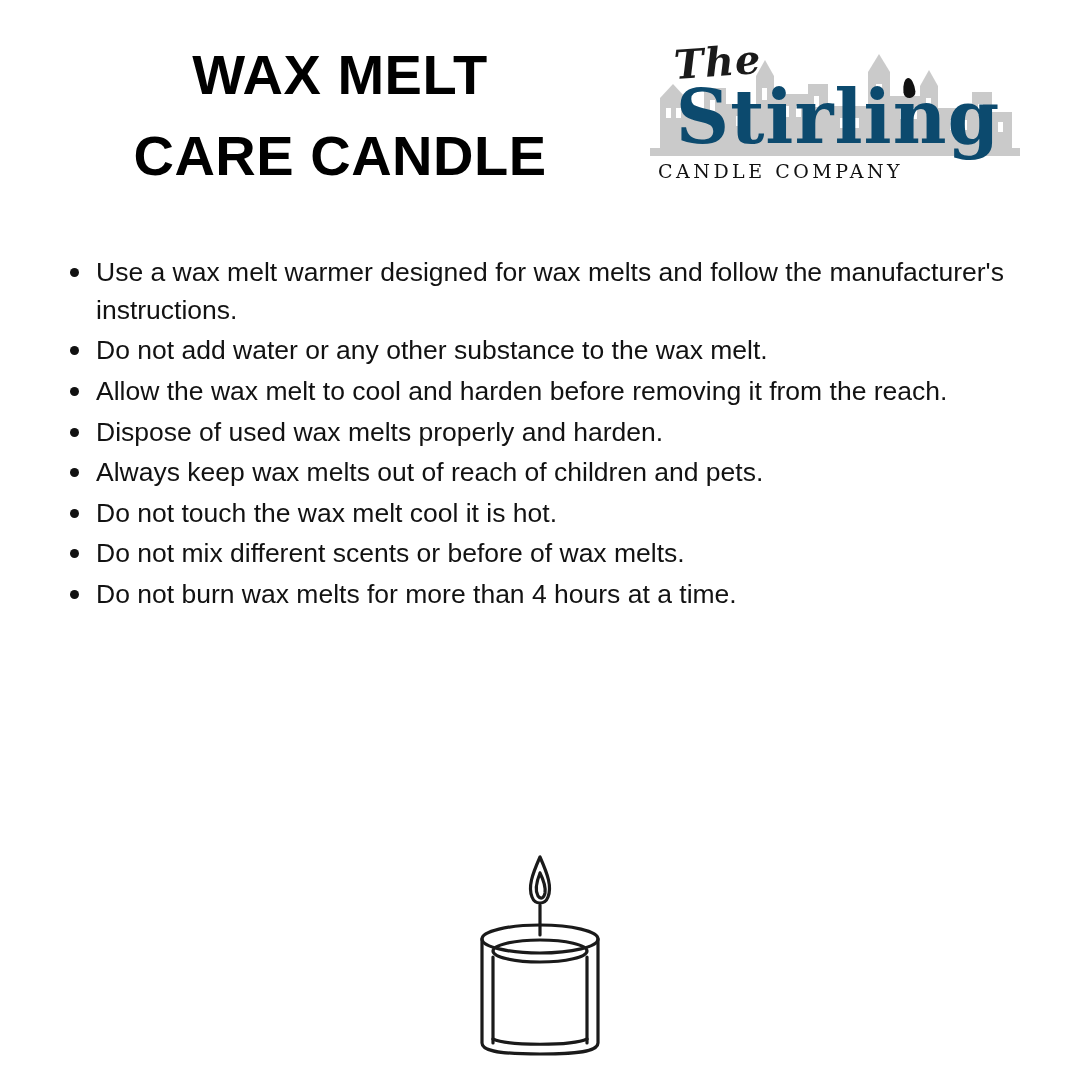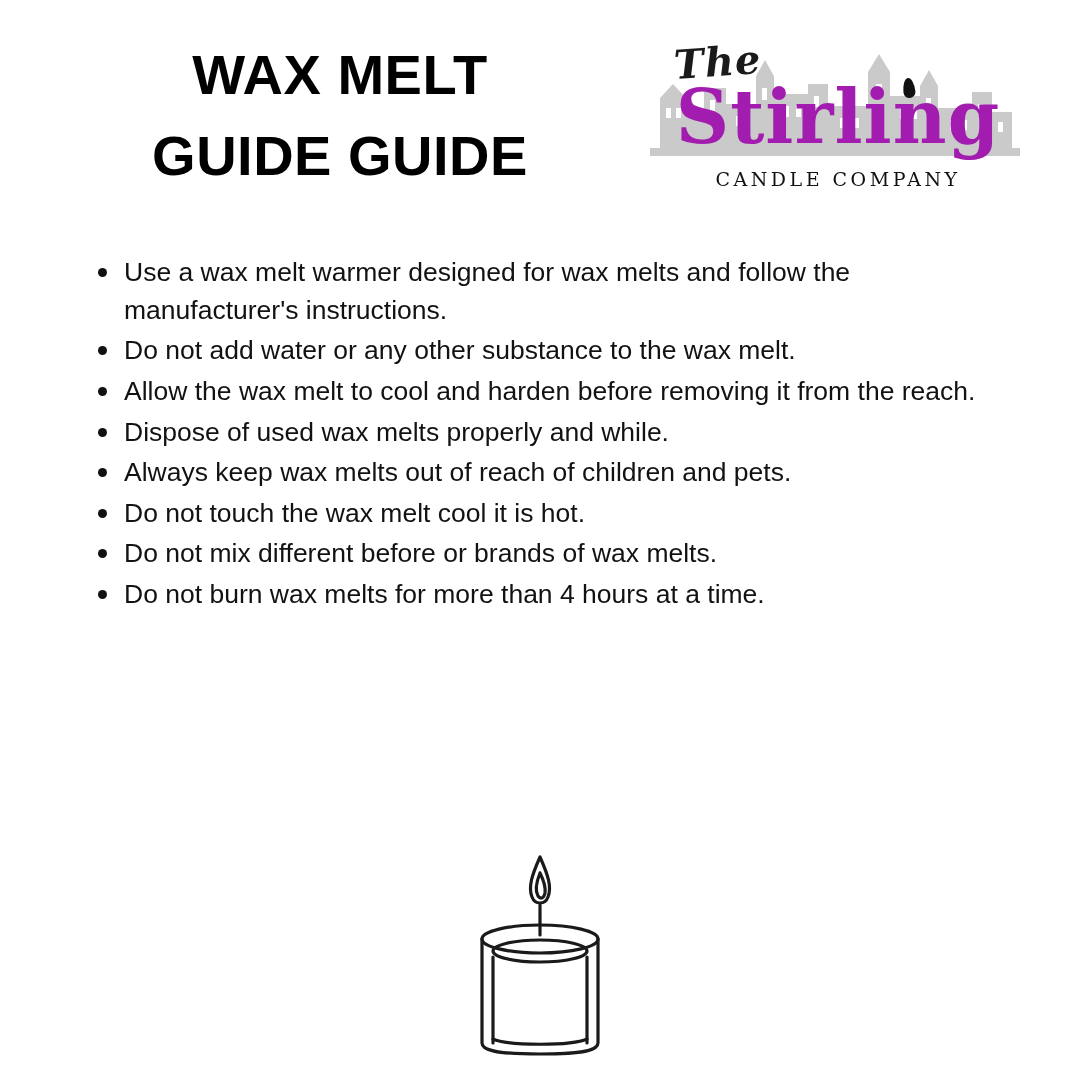--- a/index.html
+++ b/index.html
@@ -78,50 +78,48 @@
   .logo-main {
     position: absolute;
     left: 8px;
     top: 48px;
     width: 360px;
     text-align: center;
     font-family: "DejaVu Serif", serif;
     font-weight: 700;
     font-size: 74px;
     line-height: 1;
-    color: #a21caf;
+    color: #0c4a6e;
     letter-spacing: 1px;
   }
   .logo-sub {
     position: absolute;
     left: 8px;
-    top: 136px;
+    top: 128px;
     width: 360px;
-    text-align: center;
     font-family: "DejaVu Serif", serif;
     font-size: 19px;
     letter-spacing: 3.5px;
     color: #111111;
   }
   .flame-dot {
     position: absolute;
     left: 253px;
     top: 46px;
     width: 12px;
     height: 20px;
     background: #111;
     border-radius: 50% 50% 50% 50% / 70% 70% 30% 30%;
     transform: rotate(-6deg);
   }
 
   
   .list-wrap {
     padding: 42px 58px 0 62px;
     box-sizing: border-box;
-    margin-left: 28px;
   }
   ul.care-list {
     list-style: none;
     margin: 0;
     padding: 0;
   }
   ul.care-list li {
     position: relative;
     font-size: 26.5px;
     line-height: 1.42;
@@ -152,21 +150,21 @@
 </style>
 </head>
 <body>
 
 <div class="page">
 
   <div class="header">
 
     <div class="title-block">
       <div class="title-line">WAX MELT</div>
-      <div class="title-line">GUIDE GUIDE</div>
+      <div class="title-line">CARE CANDLE</div>
     </div>
 
     <div class="logo">
       <div class="logo-skyline">
         <svg width="370" height="120" viewBox="0 0 370 120" xmlns="http://www.w3.org/2000/svg">
           <g fill="#8c8c8c">
             <rect x="10" y="62" width="26" height="52"></rect>
             <rect x="36" y="74" width="18" height="40"></rect>
             <rect x="54" y="52" width="22" height="62"></rect>
             <rect x="76" y="68" width="30" height="46"></rect>
@@ -214,24 +212,24 @@
       <div class="logo-sub">CANDLE COMPANY</div>
     </div>
 
   </div>
 
   <div class="list-wrap">
     <ul class="care-list">
       <li>Use a wax melt warmer designed for wax melts and follow the manufacturer's instructions.</li>
       <li>Do not add water or any other substance to the wax melt.</li>
       <li>Allow the wax melt to cool and harden before removing it from the reach.</li>
-      <li>Dispose of used wax melts properly and while.</li>
+      <li>Dispose of used wax melts properly and harden.</li>
       <li>Always keep wax melts out of reach of children and pets.</li>
       <li>Do not touch the wax melt cool it is hot.</li>
-      <li>Do not mix different before or brands of wax melts.</li>
+      <li>Do not mix different scents or before of wax melts.</li>
       <li>Do not burn wax melts for more than 4 hours at a time.</li>
     </ul>
   </div>
 
   <div class="candle-area">
     <svg width="200" height="215" viewBox="0 0 200 215" xmlns="http://www.w3.org/2000/svg">
       <g fill="none" stroke="#1a1a1a" stroke-width="3.2" stroke-linecap="round" stroke-linejoin="round">
 
         <path d="M100 10 C 92 28, 88 40, 92 50 C 95 58, 105 58, 108 50 C 112 40, 108 28, 100 10 Z"></path>
 

